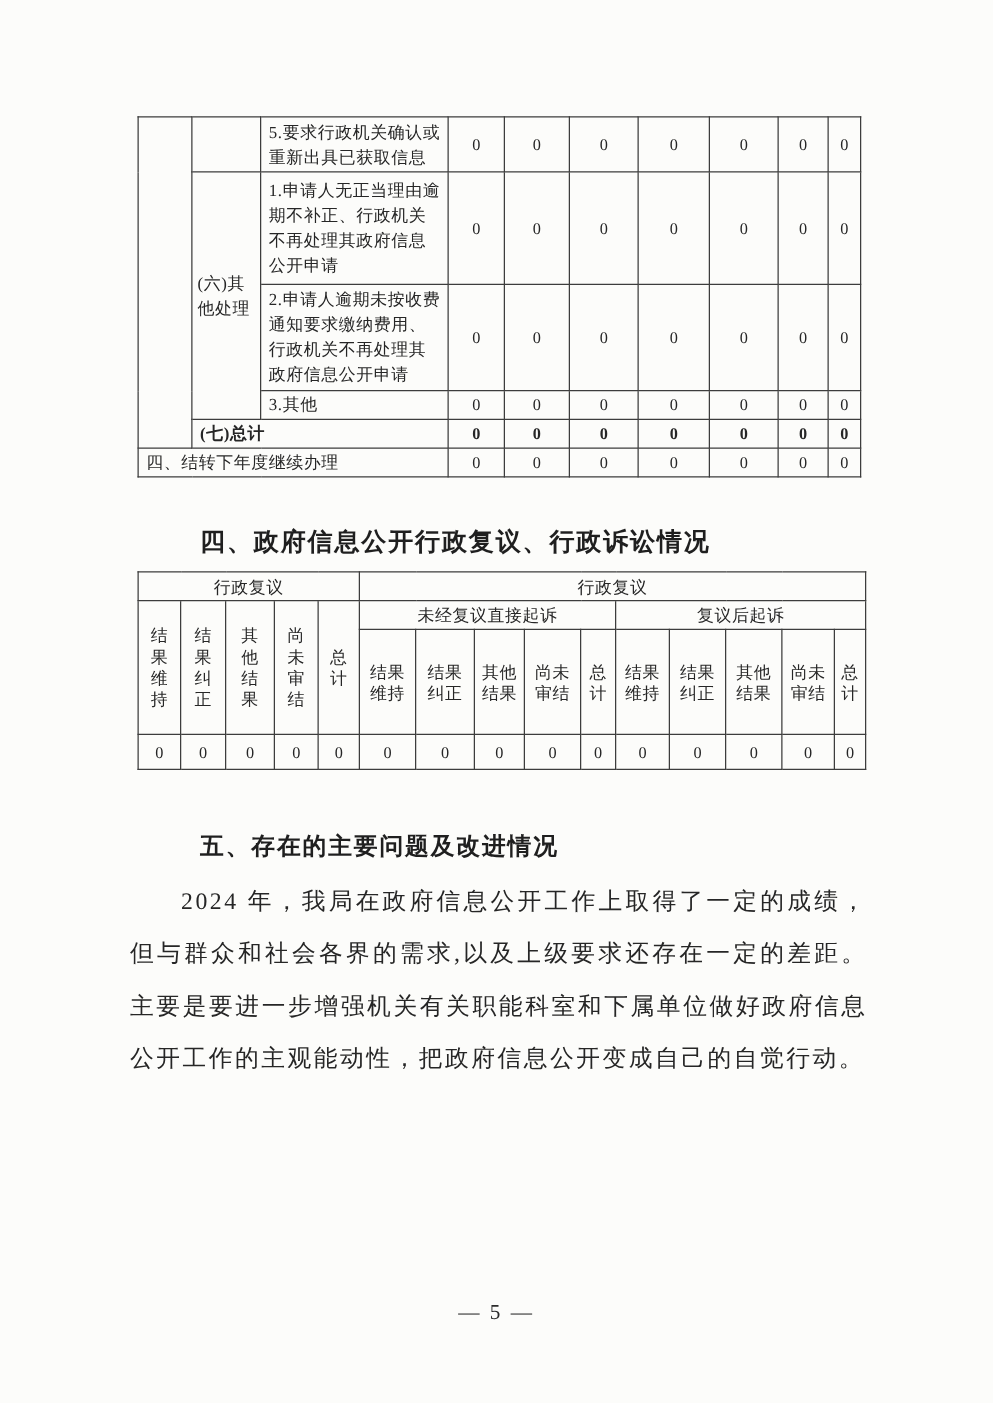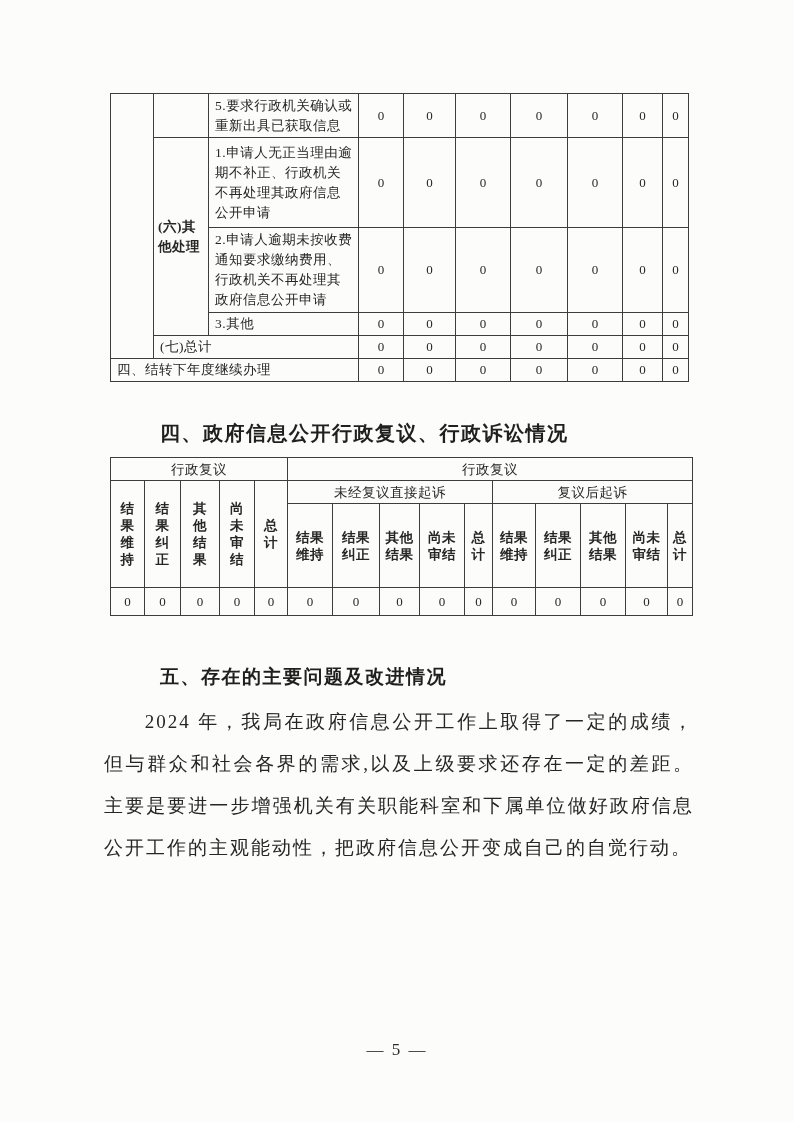--- a/index.html
+++ b/index.html
@@ -19,27 +19,27 @@
     line-height:20px;
     padding:1px 4px;
     overflow:hidden;
     vertical-align:middle;
     letter-spacing:0.5px;
   }
   td.num{text-align:center;font-size:13px;padding:0;letter-spacing:0;}
   td.lbl{text-align:left;padding-left:6px;}
   td.cat{text-align:left;padding-left:4px;padding-right:2px;}
   td.hdr{text-align:center;font-size:13.5px;}
-  .pre{white-space:pre-line;font-weight:bold;}
+  .pre{white-space:pre-line;}
   #table1{position:absolute;left:110px;top:93px;width:578px;}
   #table1 tr.r1{height:44px;}
   #table1 tr.r2{height:90px;}
   #table1 tr.r3{height:85px;}
   #table1 tr.r4{height:20px;}
-  #table1 tr.r5{height:18px;}
+  #table1 tr.r5{height:18px;font-weight:bold;}
   #table1 tr.r6{height:20px;}
   #table2{position:absolute;left:110px;top:457px;width:582px;}
   #table2 tr.h1{height:23px;}
   #table2 tr.h2{height:23px;}
   #table2 tr.h3{height:84px;}
   #table2 tr.d1{height:28px;}
   #table2 td{line-height:17px;}
   
   .heading{
     position:absolute;

